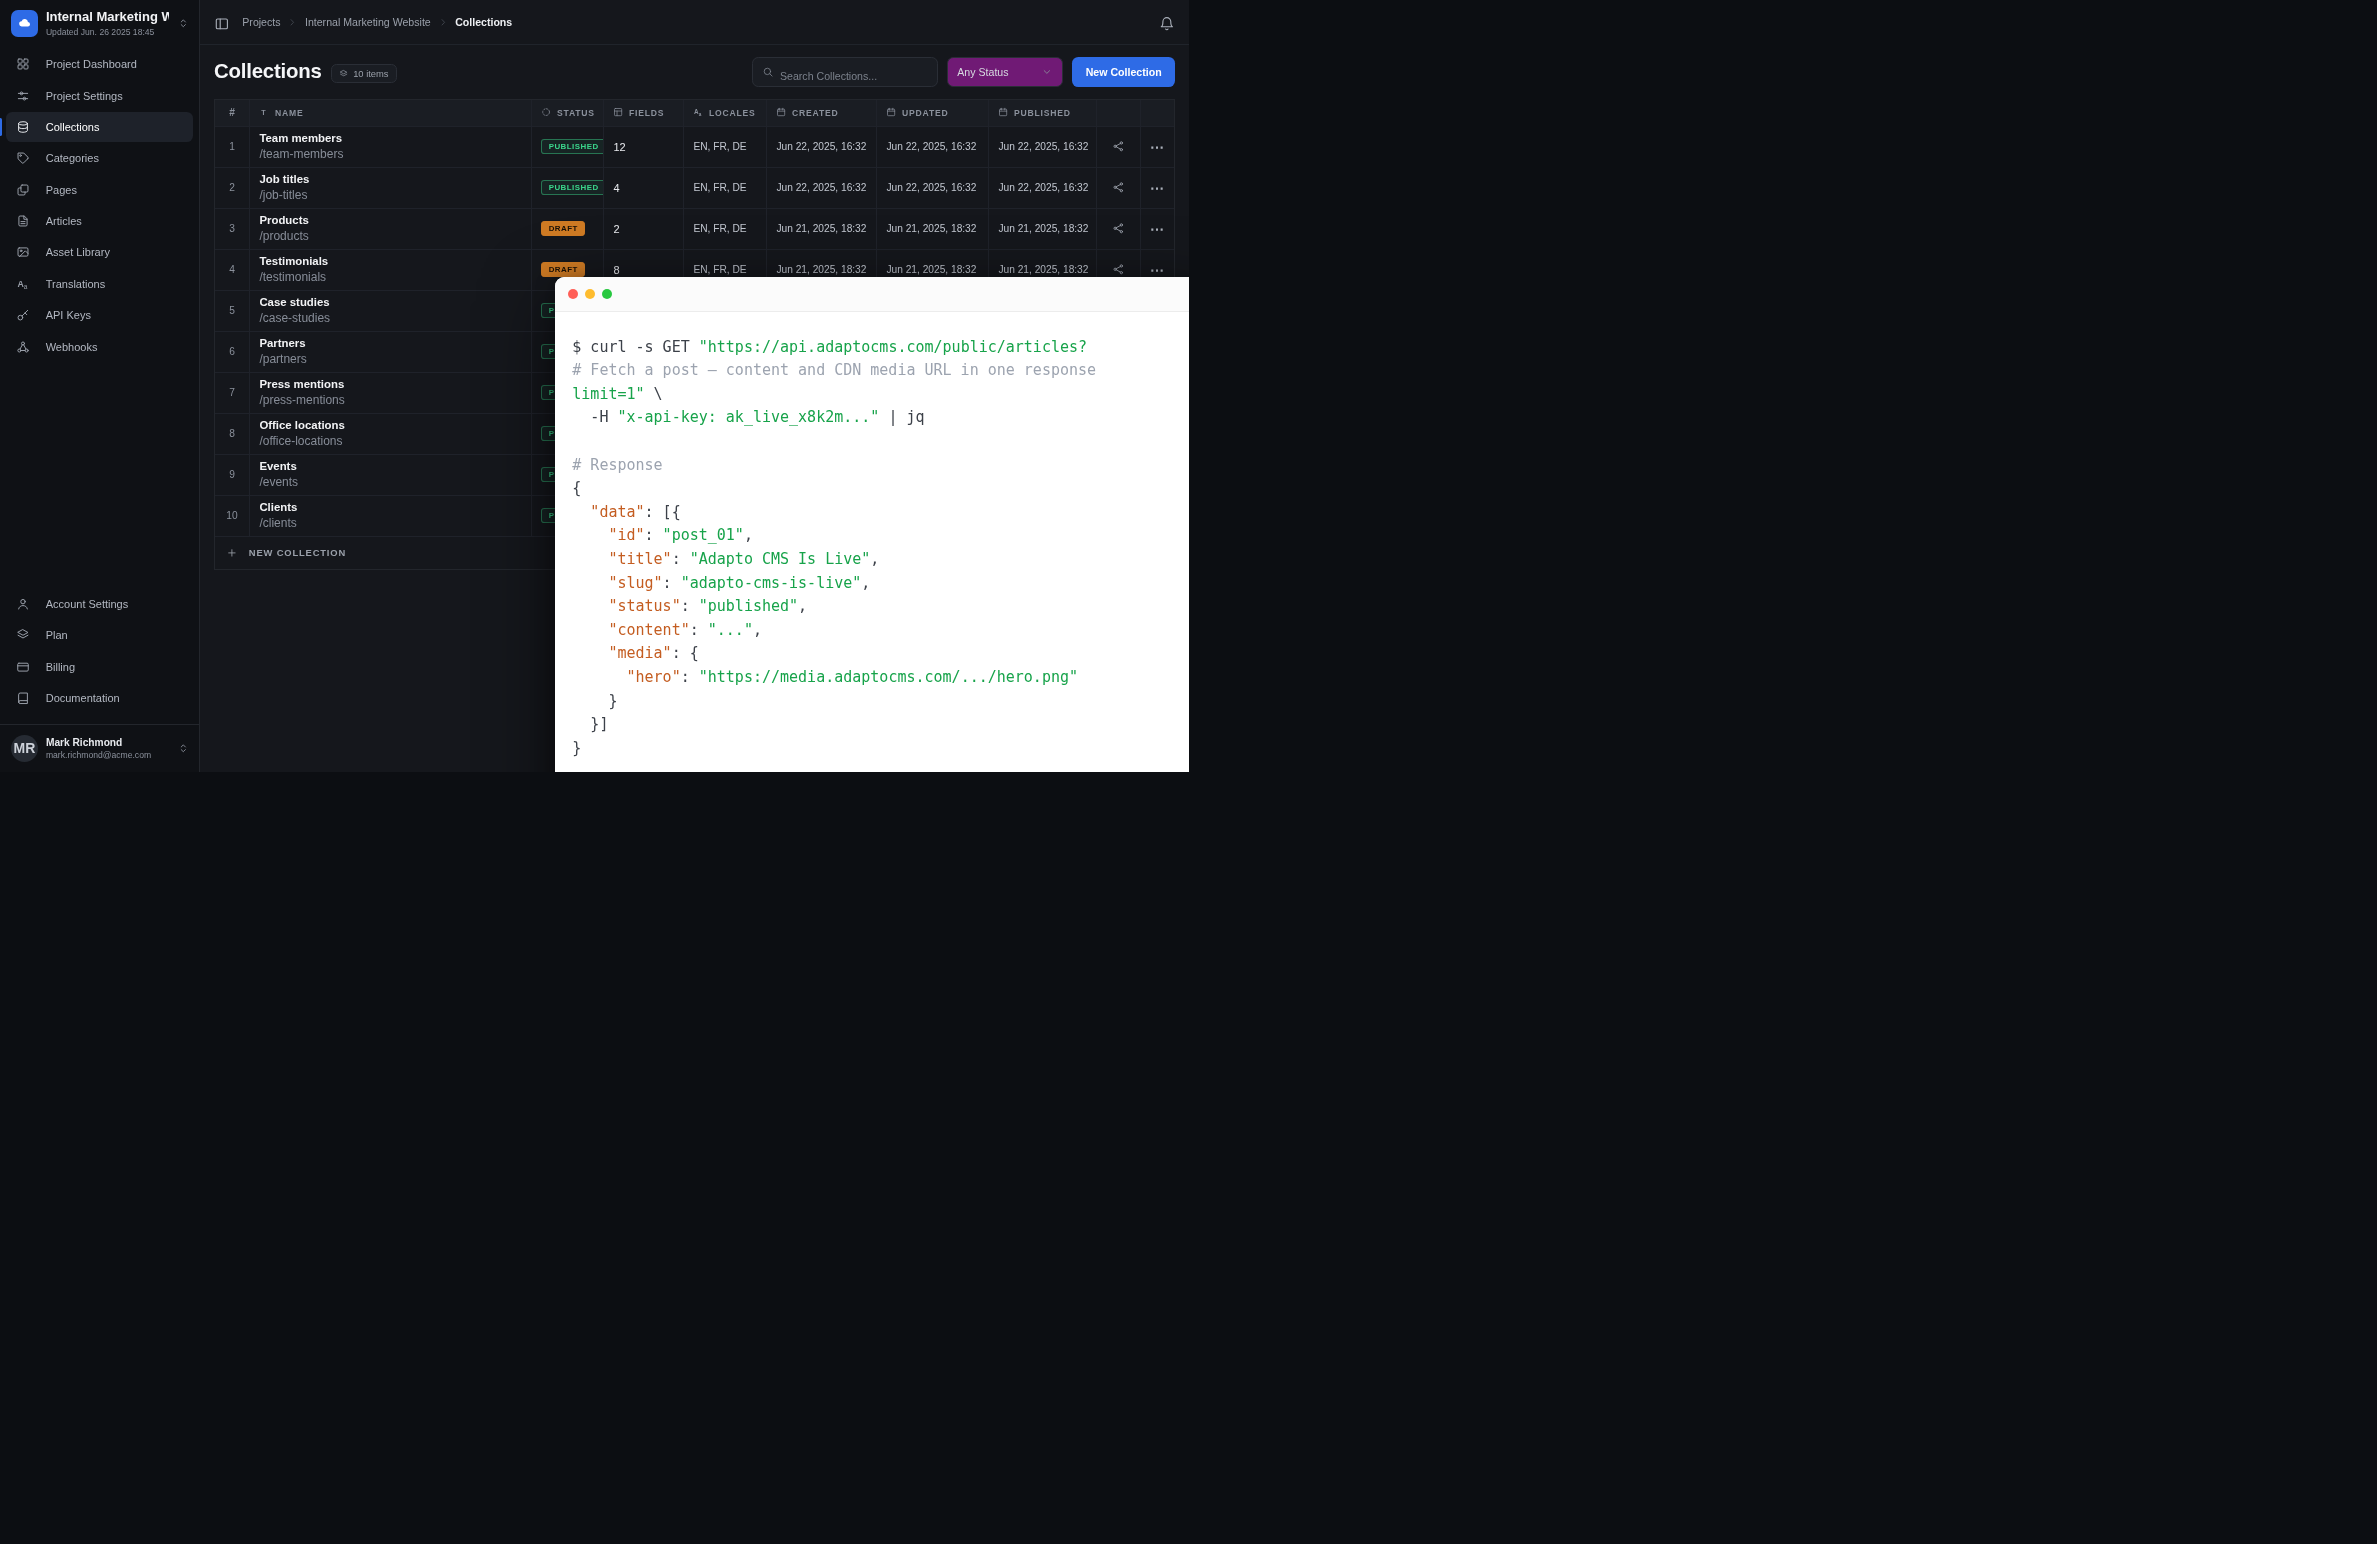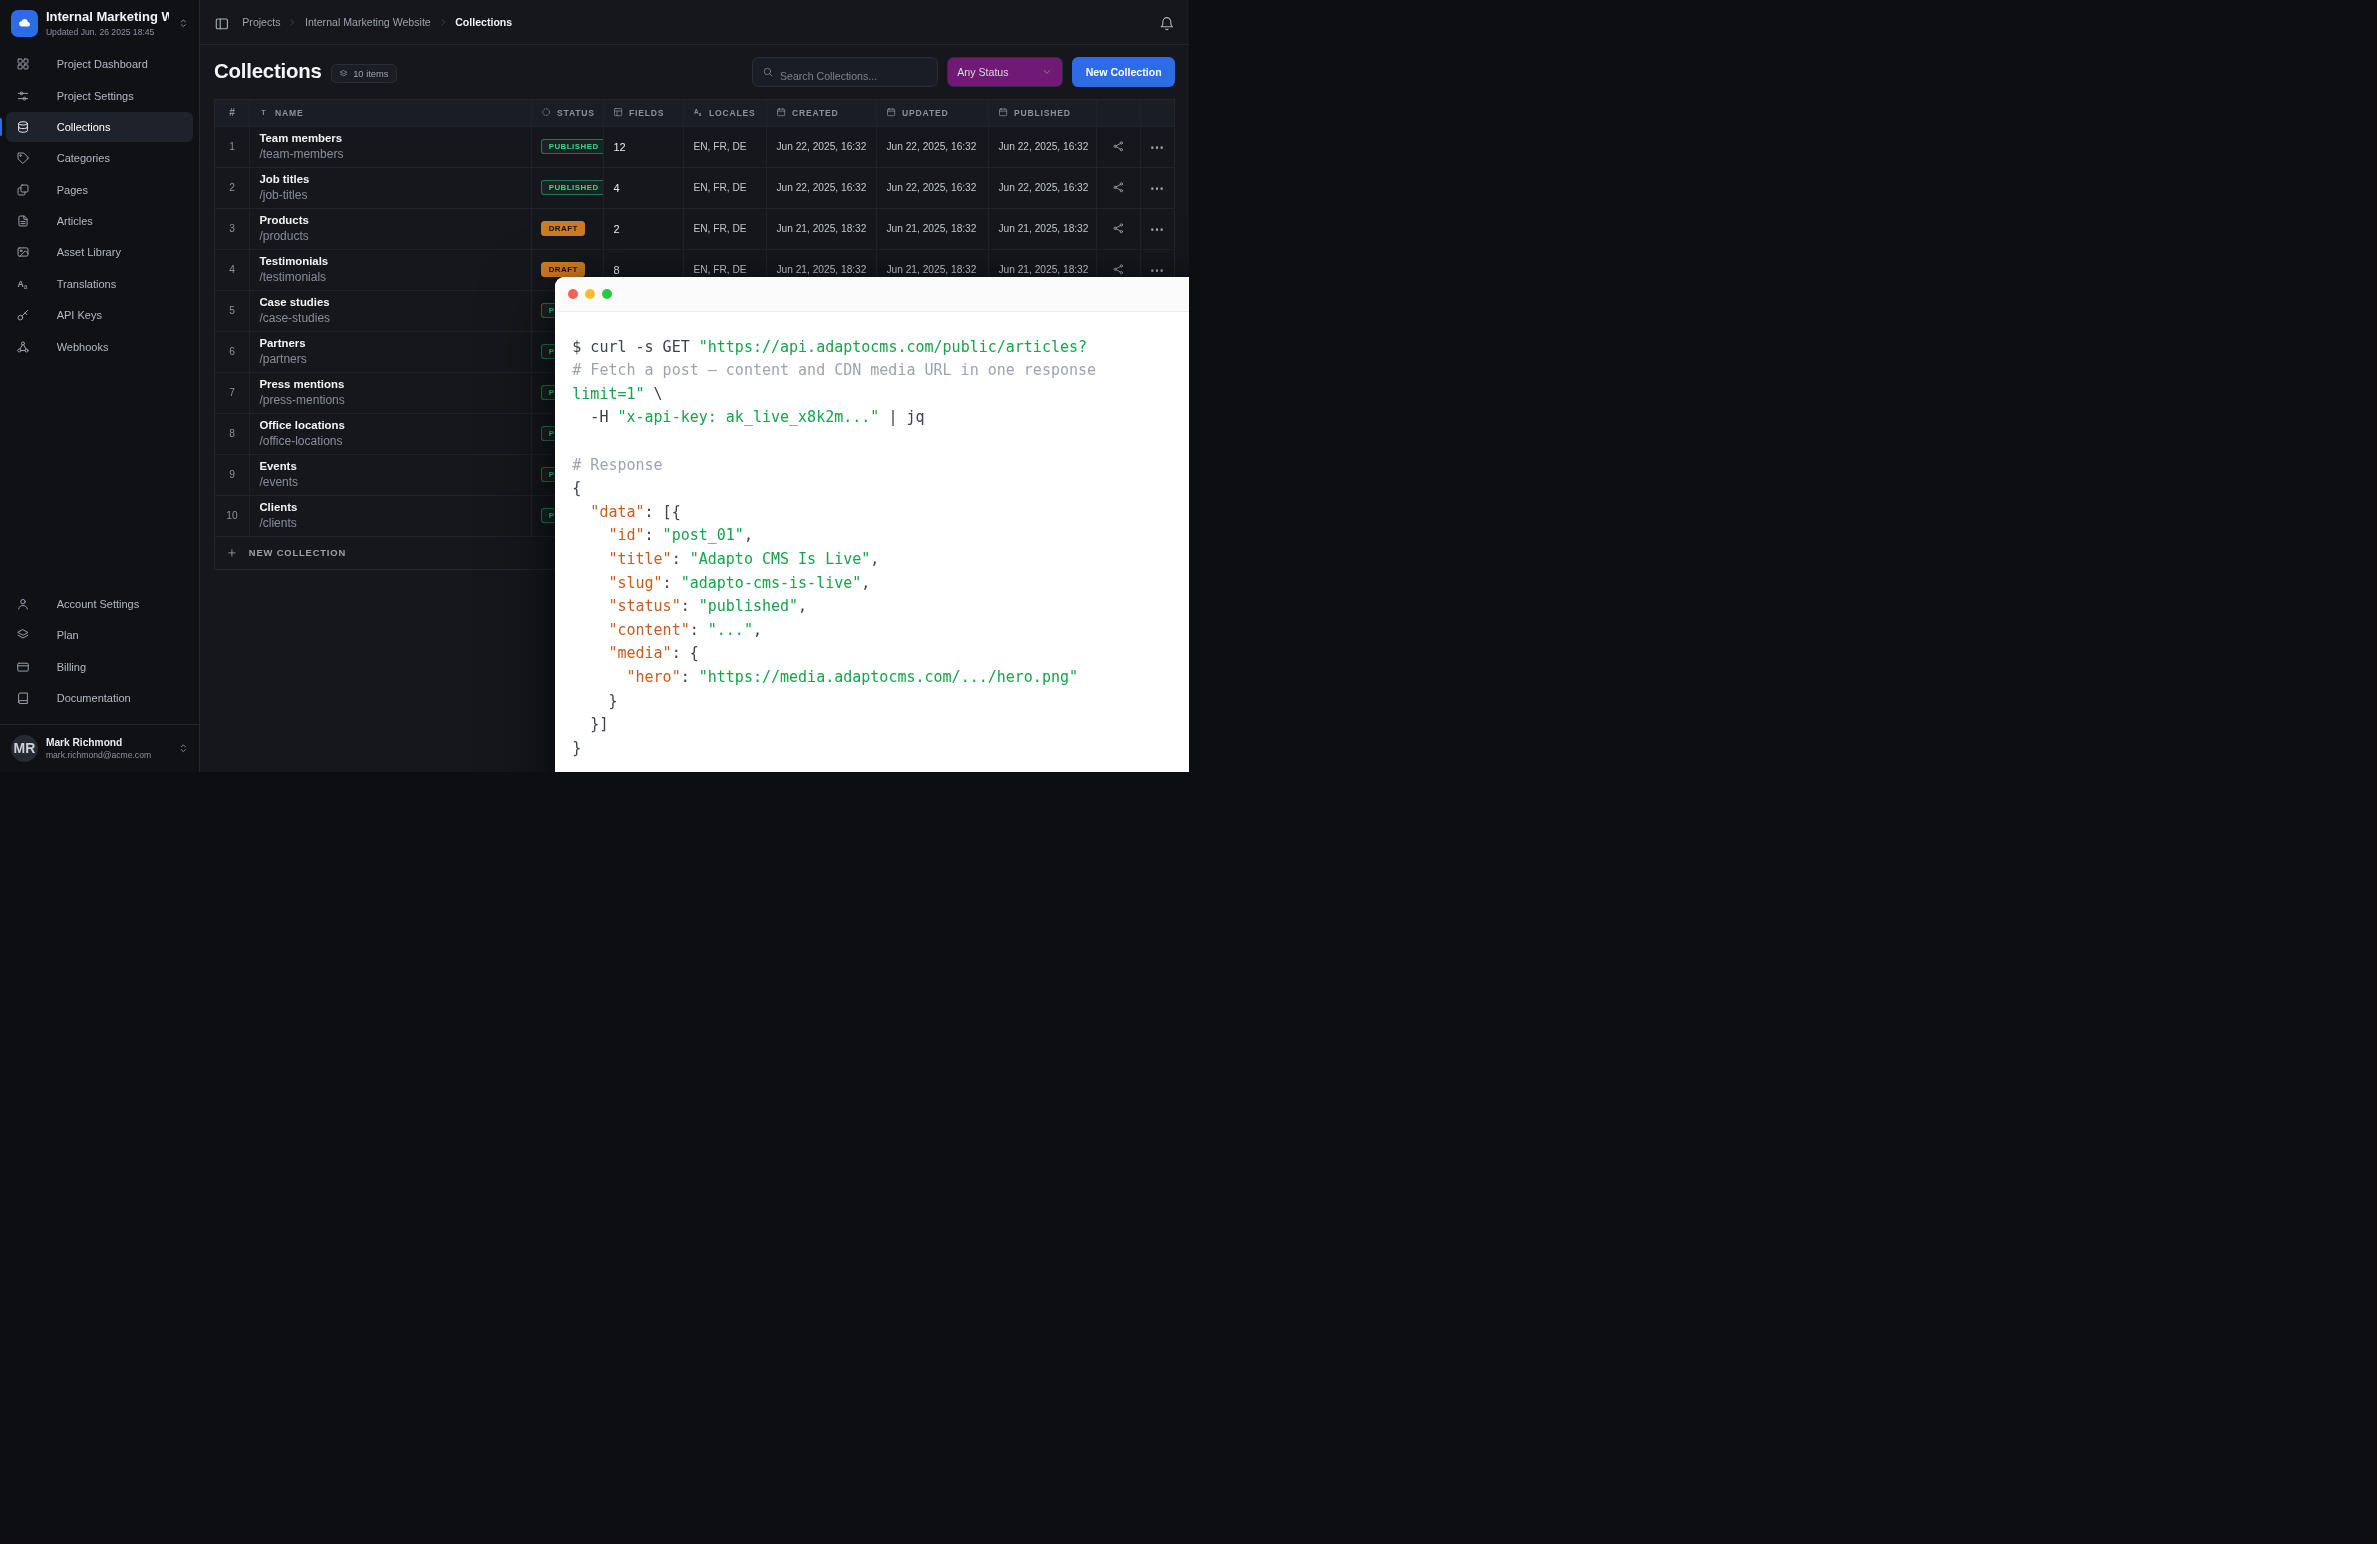--- a/index.html
+++ b/index.html
@@ -19,21 +19,21 @@
   .project-logo { width:27px; height:27px; border-radius:7px; background:var(--accent);
     display:flex; align-items:center; justify-content:center; flex:0 0 auto; }
   .project-logo svg { width:15.7px; height:15.7px; }
   .project-meta { flex:1; min-width:0; }
   .project-name { font-size:13px; font-weight:700; color:#f3f4f6; white-space:nowrap; overflow:hidden; }
   .project-updated { font-size:8.6px; color:var(--muted); margin-top:2.4px; white-space:nowrap; overflow:hidden; }
   .switcher-caret { width:12.6px; height:12.6px; color:#8b919c; flex:0 0 auto; }
   .switcher-caret svg { width:12.6px; height:12.6px; }
 
   .nav { padding:3.1px 6.3px; display:flex; flex-direction:column; gap:1.6px; }
-  .nav-item { position:relative; display:flex; align-items:center; gap:27px; padding:7.9px 9.4px;
+  .nav-item { position:relative; display:flex; align-items:center; gap:16px; padding:7.9px 9.4px;
     border-radius:6.3px; color:#b3b8c2; font-size:11px; cursor:pointer; }
   .nav-item.active { background:#1e222a; color:#ffffff; }
   .nav-item.active::before { content:""; position:absolute; left:-6.3px; top:5.5px; bottom:5.5px; width:2.4px;
     border-radius:0 1.6px 1.6px 0; background:var(--accent); }
   .nav-icon { width:14px; height:14px; color:#9aa0aa; flex:0 0 auto; display:flex; }
   .nav-item.active .nav-icon { color:#e8eaee; }
   .nav-icon svg { width:14px; height:14px; }
   .nav-label { white-space:nowrap; }
   .sb-spacer { flex:1; }
   .sidebar-divider { height:0.8px; background:var(--line); margin-top:7.9px; }

